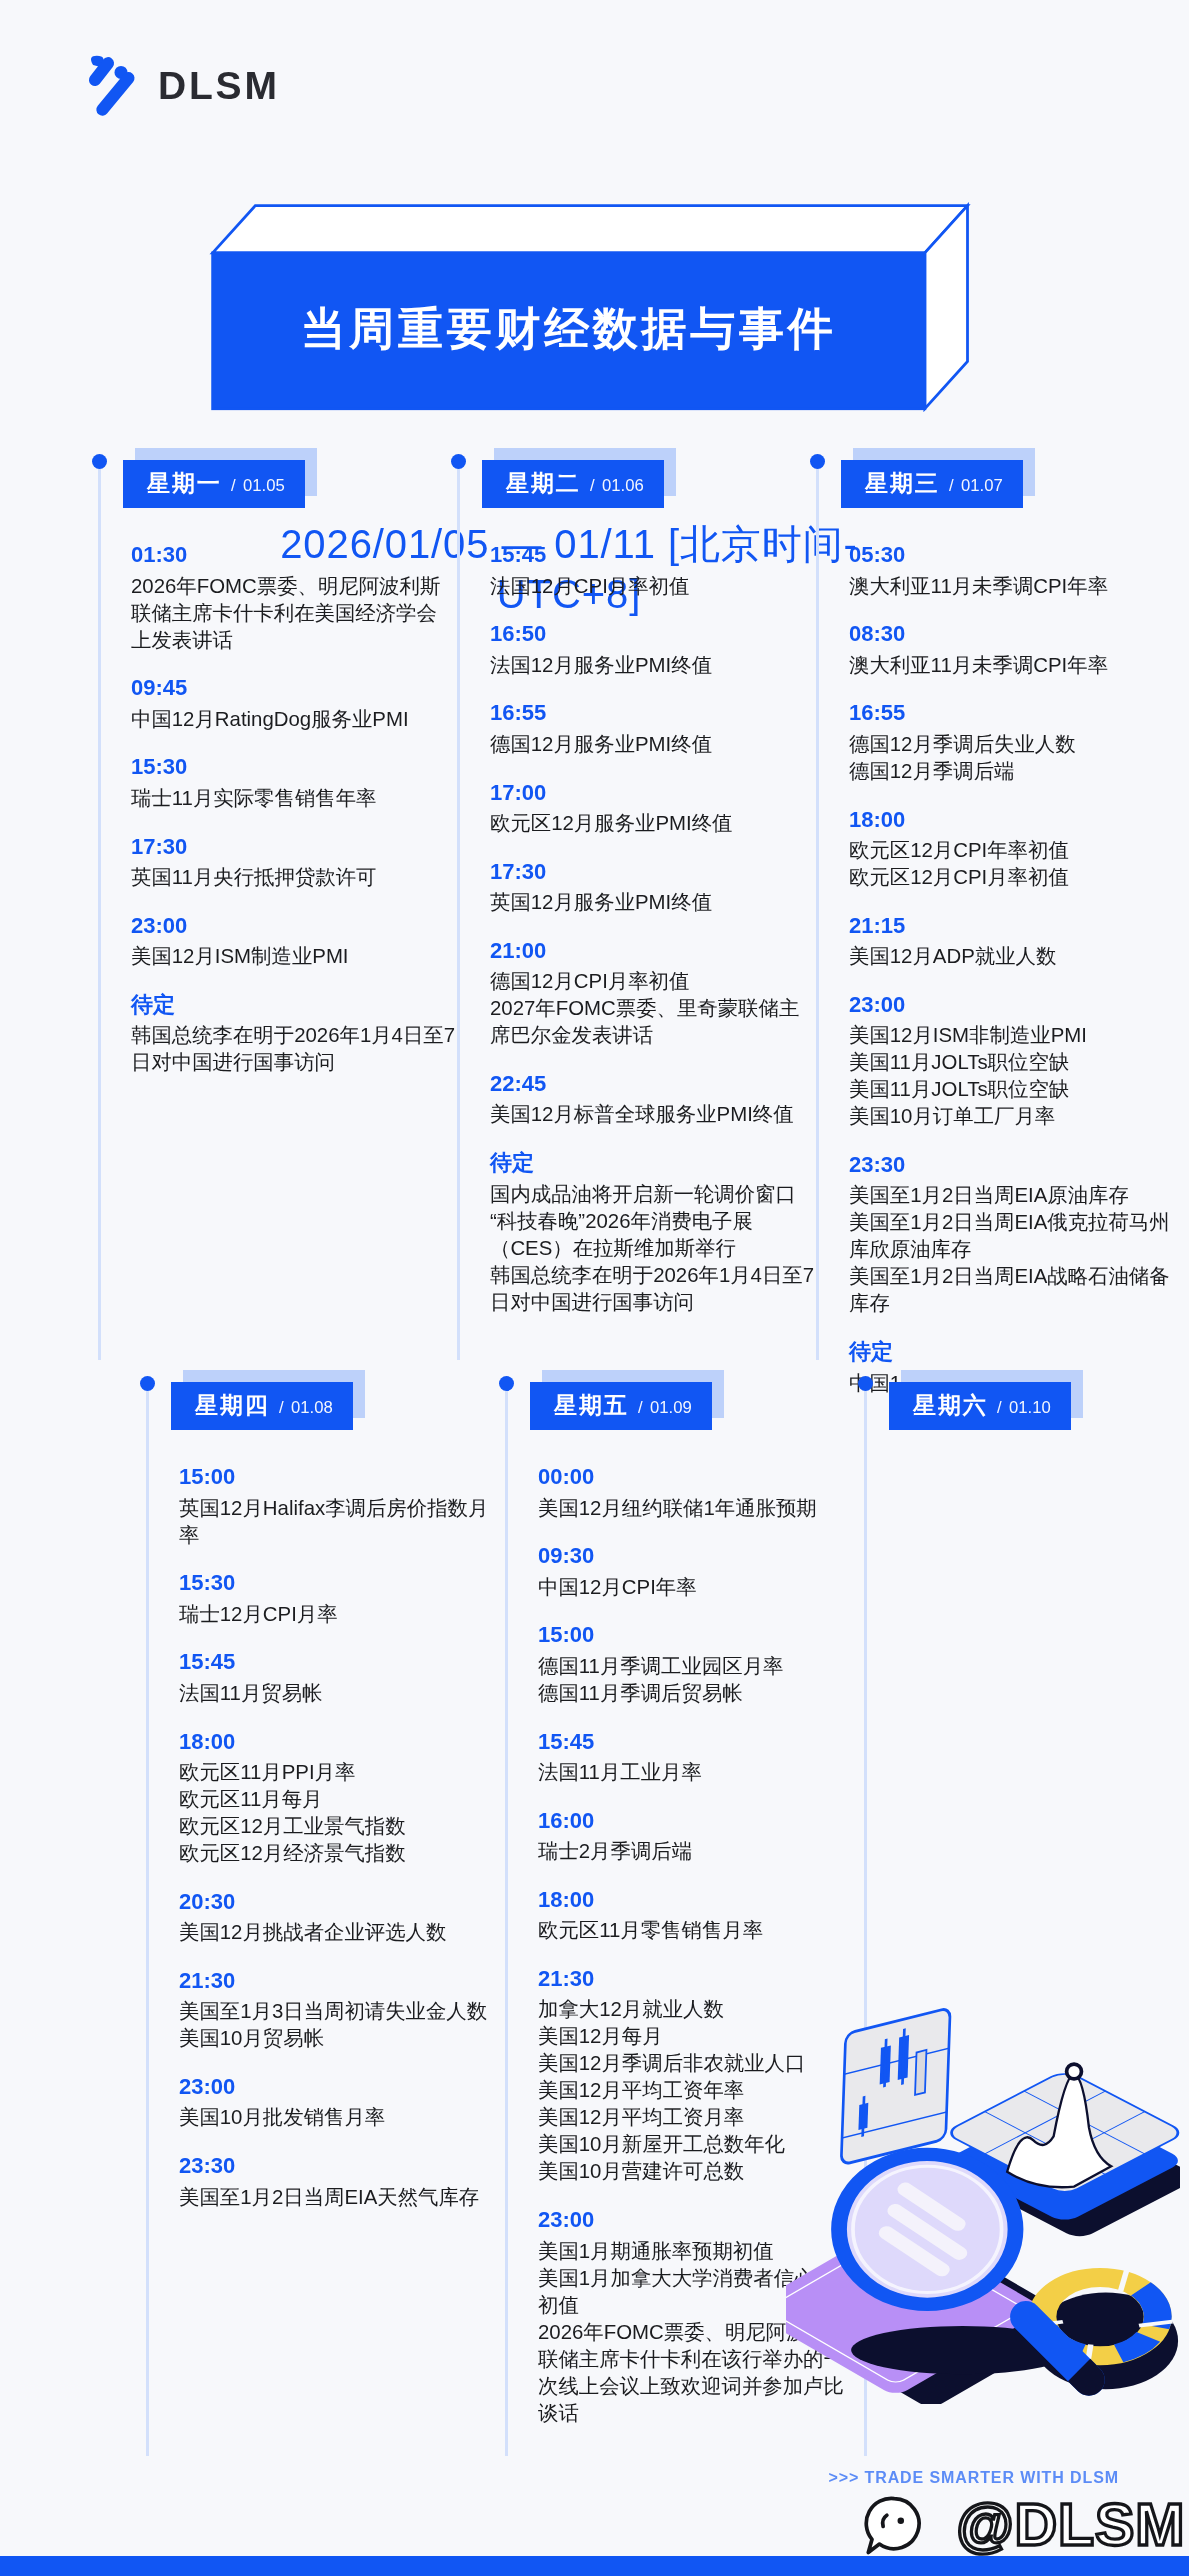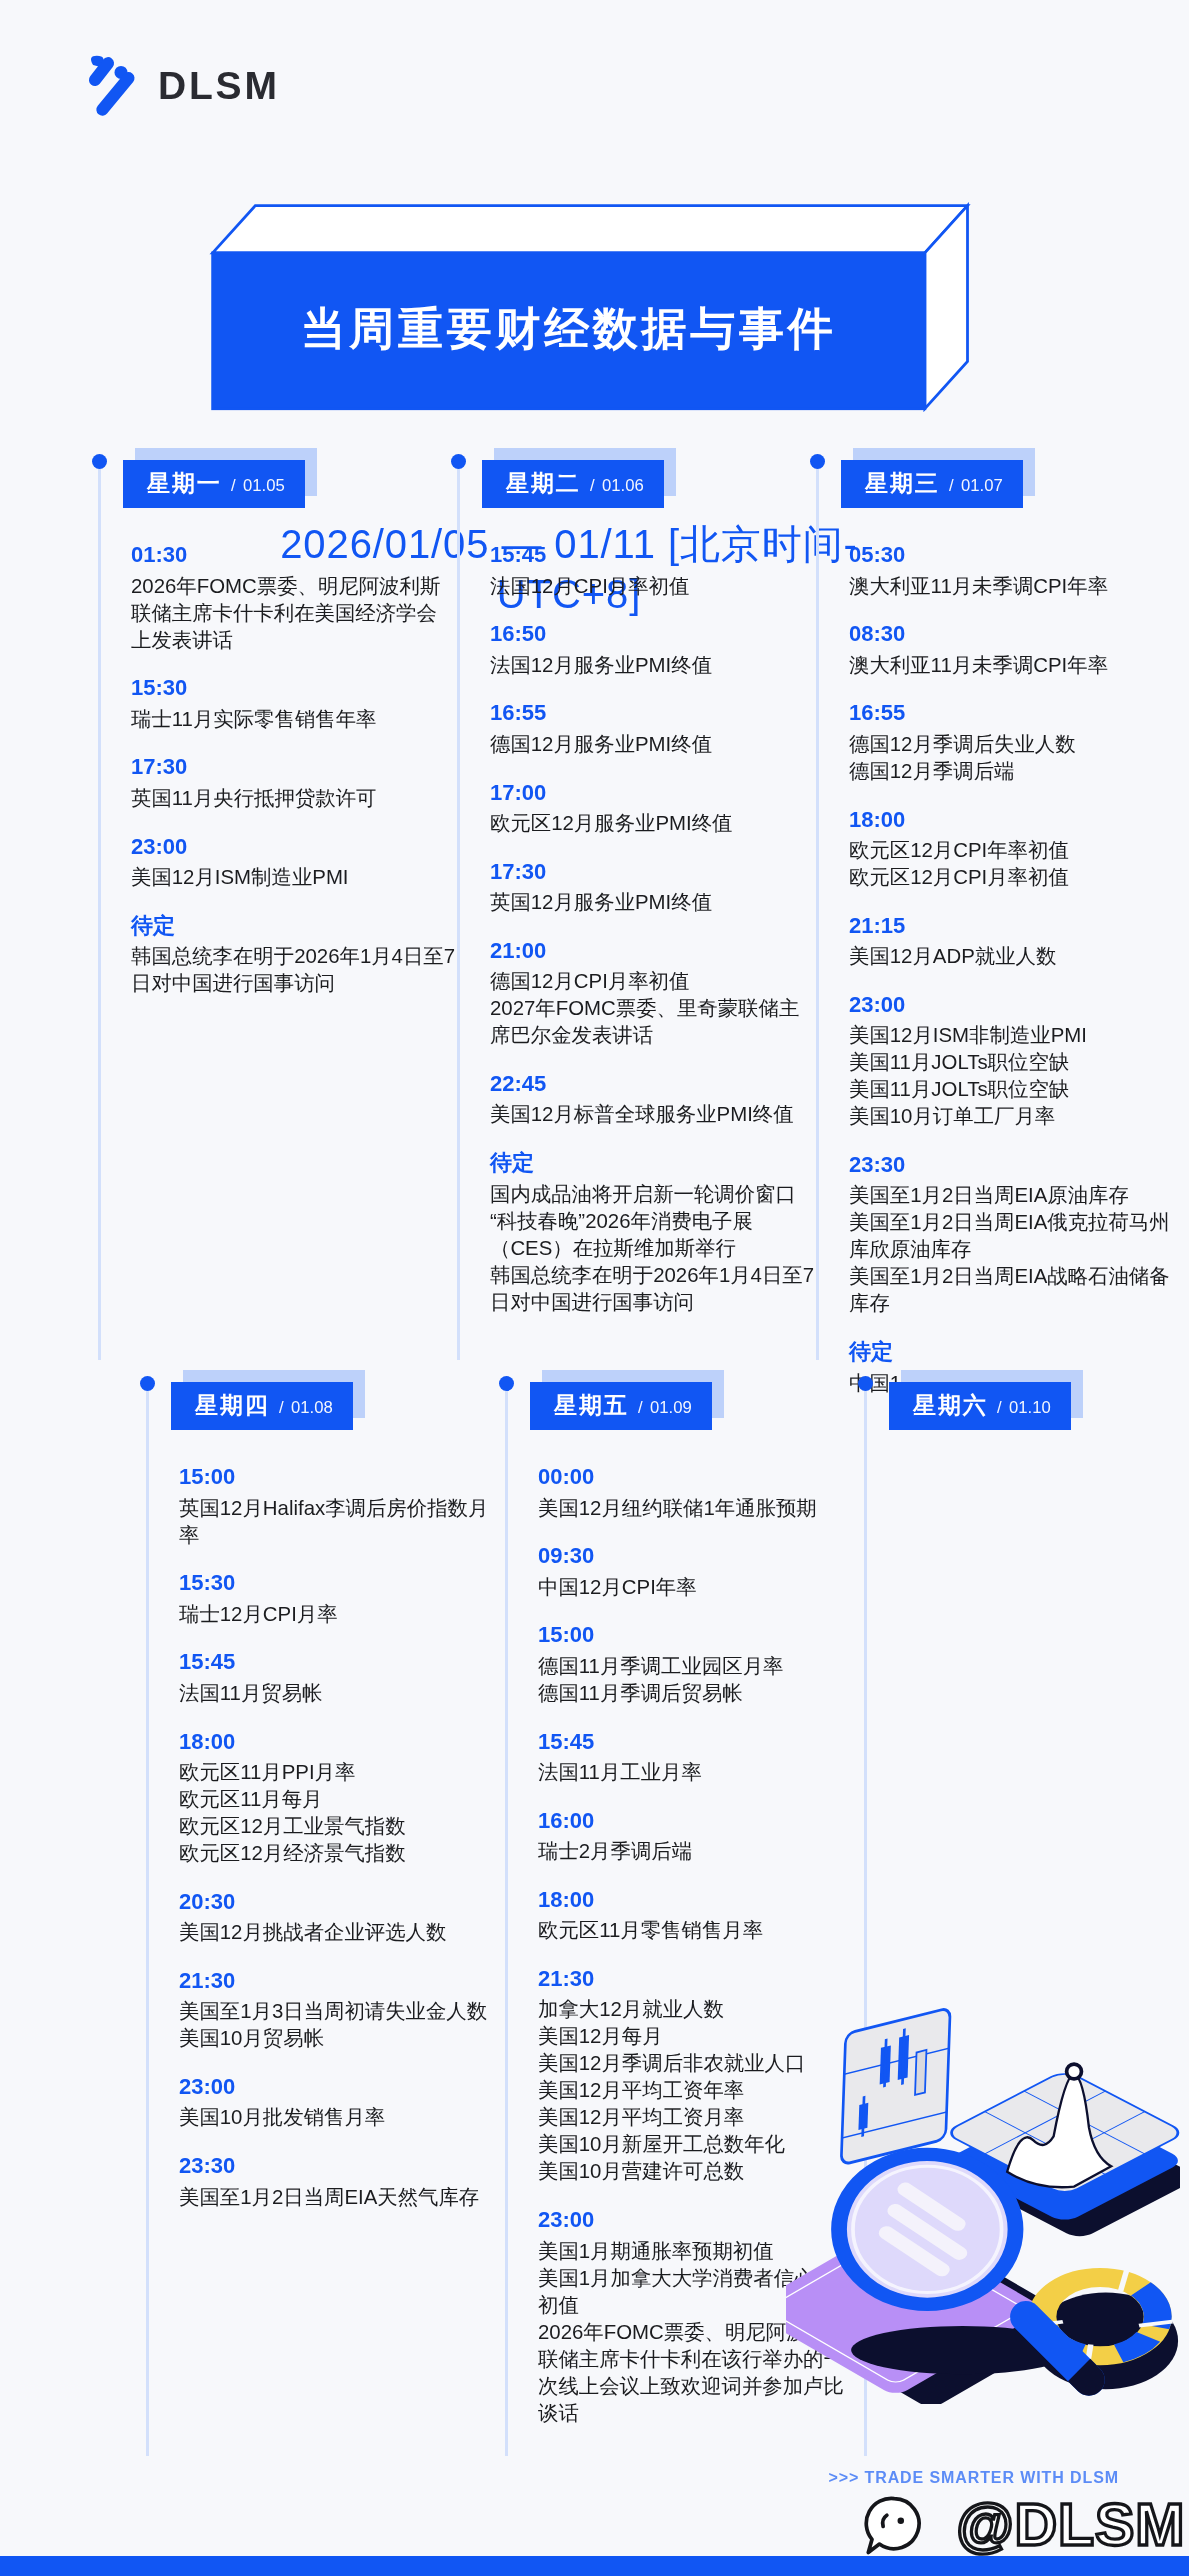--- a/index.html
+++ b/index.html
@@ -103,20 +103,26 @@
       <div class="shadow"></div>
       <div class="face">
         <span class="day-name">星期一</span><span class="day-sep">/</span><span class="day-date">01.05</span>
       </div>
     </div>
     <div class="event-list">
           <div class="event">
     <div class="event-time">01:30</div>
     <div>
               <div class="event-line">2026年FOMC票委、明尼阿波利斯联储主席卡什卡利在美国经济学会上发表讲话</div>
+            </div>
+  </div>
+          <div class="event">
+    <div class="event-time">09:45</div>
+    <div>
+              <div class="event-line">中国12月RatingDog服务业PMI</div>
             </div>
   </div>
           <div class="event">
     <div class="event-time">15:30</div>
     <div>
               <div class="event-line">瑞士11月实际零售销售年率</div>
             </div>
   </div>
           <div class="event">
     <div class="event-time">17:30</div>

